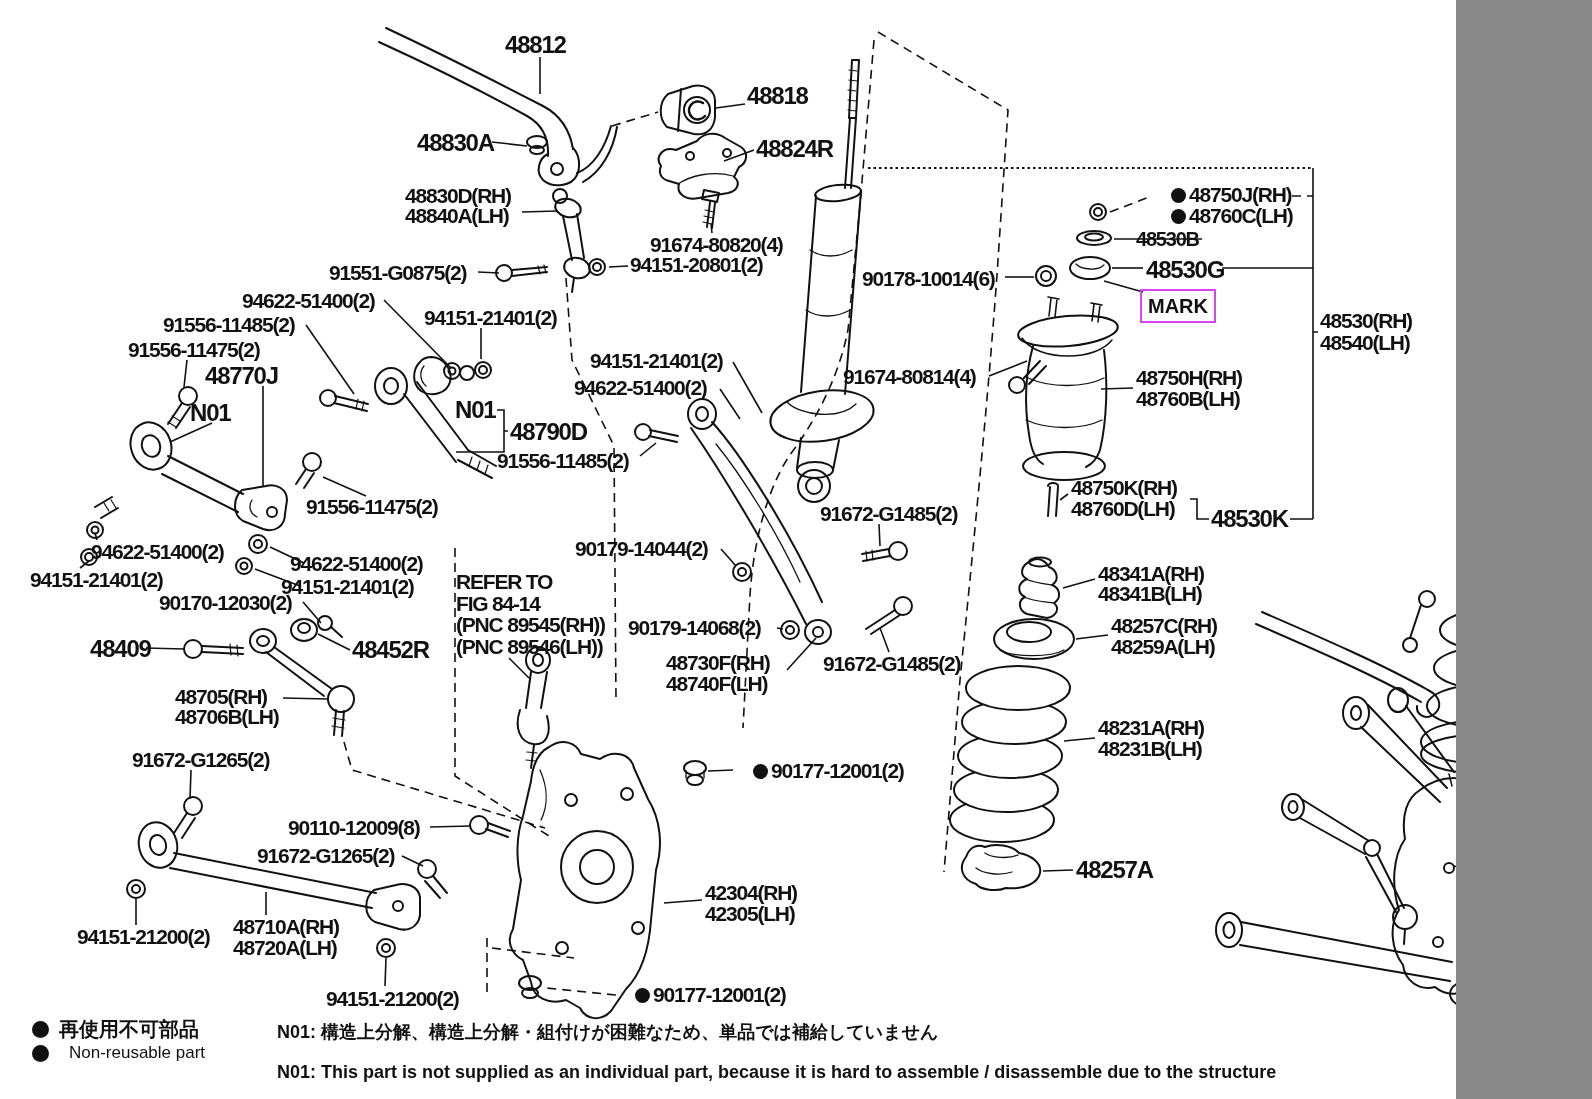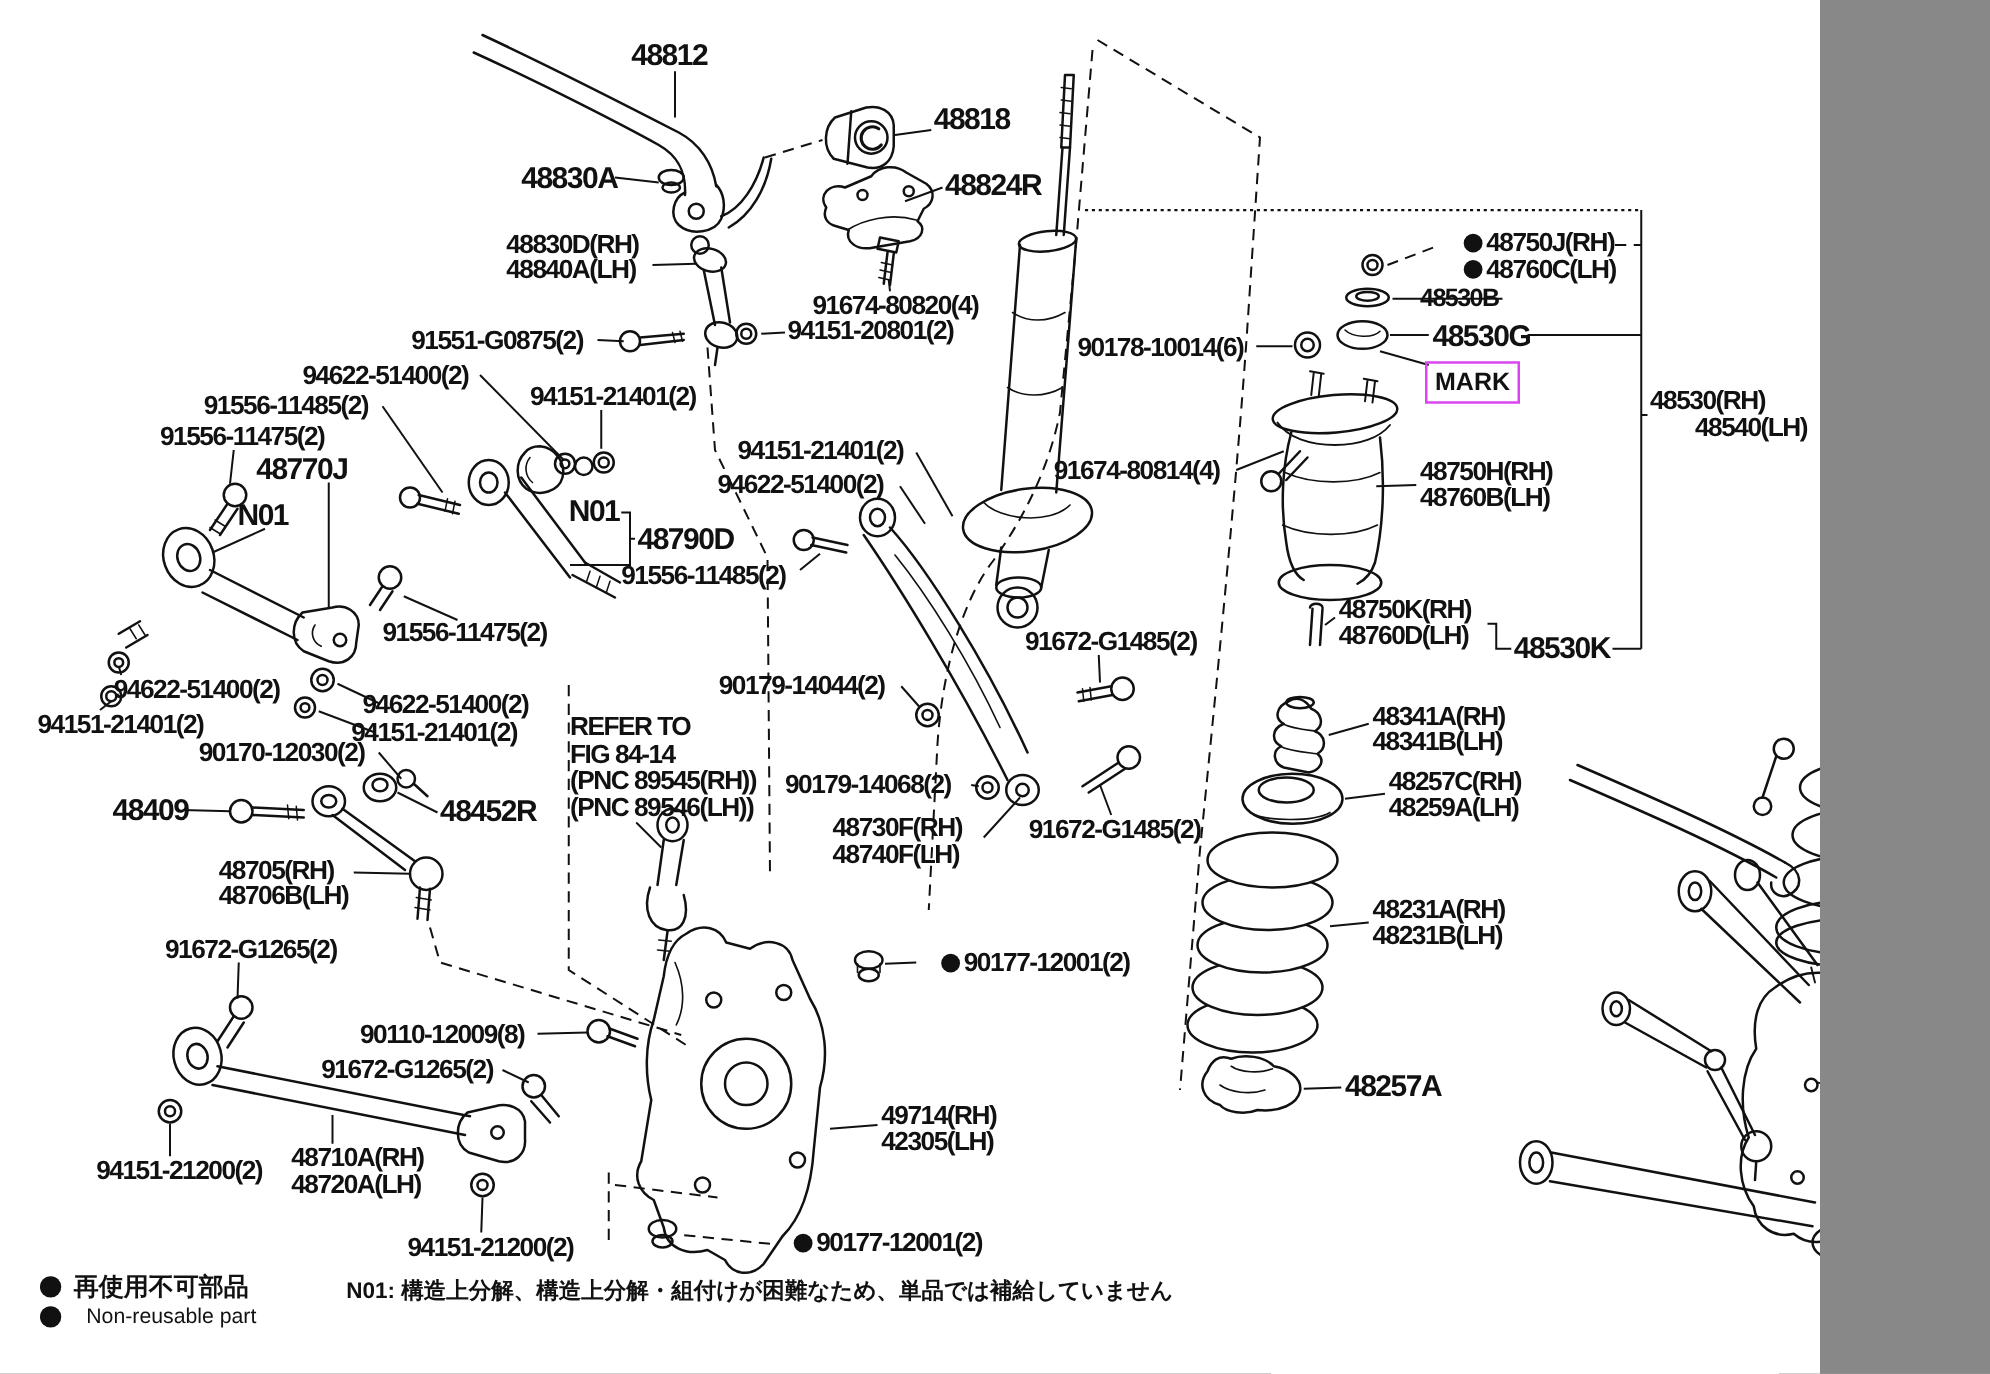--- a/index.html
+++ b/index.html
@@ -395,31 +395,31 @@
       <div class="plabel" style="left: 456px; top: 593px;">FIG 84-14</div>
       <div class="plabel" style="left: 456px; top: 614px;">(PNC 89545(RH))</div>
       <div class="plabel" style="left: 456px; top: 636px;">(PNC 89546(LH))</div>
       <div class="plabel" style="left: 575px; top: 538px;">90179-14044(2)</div>
       <div class="plabel" style="left: 628px; top: 617px;">90179-14068(2)</div>
       <div class="plabel" style="left: 666px; top: 652px;">48730F(RH)</div>
       <div class="plabel" style="left: 666px; top: 673px;">48740F(LH)</div>
       <div class="plabel" style="left: 820px; top: 503px;">91672-G1485(2)</div>
       <div class="plabel" style="left: 823px; top: 653px;">91672-G1485(2)</div>
       <div class="plabel" style="left: 753px; top: 760px;"><span class="dot"></span>90177-12001(2)</div>
-      <div class="plabel" style="left: 705px; top: 882px;">49714(RH)</div>
+      <div class="plabel" style="left: 705px; top: 882px;">42304(RH)</div>
       <div class="plabel" style="left: 705px; top: 903px;">42305(LH)</div>
       <div class="plabel" style="left: 635px; top: 984px;"><span class="dot"></span>90177-12001(2)</div>
       <div class="plabel" style="left: 862px; top: 268px;">90178-10014(6)</div>
       <div class="plabel" style="left: 843px; top: 366px;">91674-80814(4)</div>
       <div class="plabel" style="left: 1171px; top: 184px;"><span class="dot"></span>48750J(RH)</div>
       <div class="plabel" style="left: 1171px; top: 205px;"><span class="dot"></span>48760C(LH)</div>
       <div class="plabel" style="left: 1136px; top: 229px; font-size: 20px;">48530B</div>
       <div class="plabel" style="left: 1146px; top: 258px; font-size: 24px;">48530G</div>
       <div class="plabel" style="left: 1320px; top: 310px;">48530(RH)</div>
-      <div class="plabel" style="left: 1320px; top: 332px; margin-left: 36px;">48540(LH)</div>
+      <div class="plabel" style="left: 1320px; top: 332px;">48540(LH)</div>
       <div class="plabel" style="left: 1136px; top: 367px;">48750H(RH)</div>
       <div class="plabel" style="left: 1136px; top: 388px;">48760B(LH)</div>
       <div class="plabel" style="left: 1071px; top: 477px;">48750K(RH)</div>
       <div class="plabel" style="left: 1071px; top: 498px;">48760D(LH)</div>
       <div class="plabel" style="left: 1211px; top: 507px; font-size: 24px;">48530K</div>
       <div class="plabel" style="left: 1098px; top: 563px;">48341A(RH)</div>
       <div class="plabel" style="left: 1098px; top: 583px;">48341B(LH)</div>
       <div class="plabel" style="left: 1111px; top: 615px;">48257C(RH)</div>
       <div class="plabel" style="left: 1111px; top: 636px;">48259A(LH)</div>
       <div class="plabel" style="left: 1098px; top: 717px;">48231A(RH)</div>
@@ -432,14 +432,15 @@
   <div id="legend-jp" class="legend-row">
     <span class="legend-dot"></span>
     <span>再使用不可部品</span>
   </div>
   <div id="legend-en" class="legend-row">
     <span class="legend-dot"></span>
     <span>Non-reusable part</span>
   </div>
 
   <div id="note-jp">N01: 構造上分解、構造上分解・組付けが困難なため、単品では補給していません</div>
+  <div id="note-en">N01: This part is not supplied as an individual part, because it is hard to assemble / disassemble due to the structure</div>
   <div id="fig-code">481991F</div>
 </div>
 
 </body></html>

